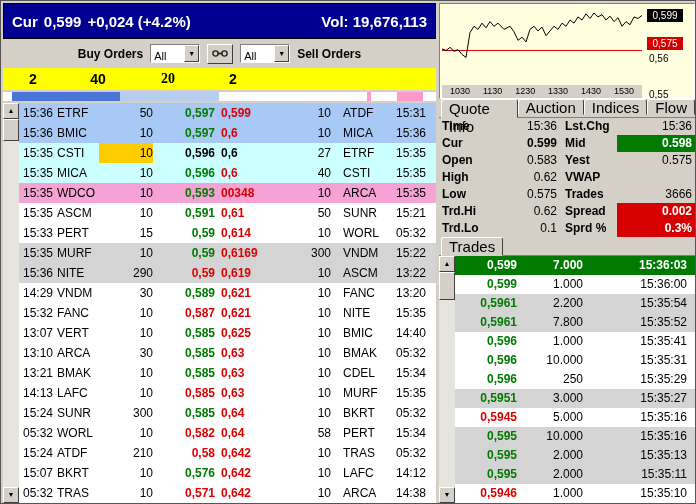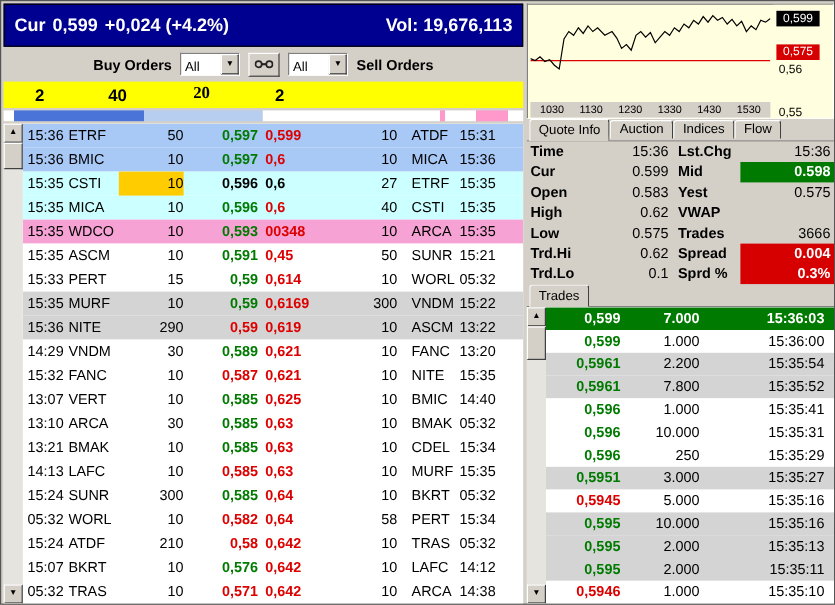--- a/index.html
+++ b/index.html
@@ -32,21 +32,21 @@
   .book-rows{flex:1; overflow:hidden;}
   .book-row{height:20px; line-height:20px; display:flex; font-size:12px; background:#fff;}
   .bc{overflow:hidden; white-space:nowrap;}
   .c-bt{width:38px; padding-left:4px;}
   .c-bb{width:42px;}
   .c-bq{width:54px; text-align:right;}
   .c-bp{width:62px; text-align:right; font-weight:bold;}
   .c-ap{width:64px; padding-left:6px; font-weight:bold;}
   .c-aq{width:52px; text-align:right;}
   .c-ab{width:52px; padding-left:12px;}
-  .c-at{width:53px; text-align:left; padding-right:10px;}
+  .c-at{width:53px; text-align:right; padding-right:10px;}
 
   
   .sb{width:16px; display:flex; flex-direction:column; background:#e6e4de; flex:none;}
   .sb-btn{height:16px; background:var(--panel); border:1px solid; border-color:#fff #404040 #404040 #fff; font-size:7px; text-align:center; line-height:14px; color:#000;}
   .sb-thumb{background:var(--panel); border:1px solid; border-color:#fff #404040 #404040 #fff;}
   .sb-track{flex:1;}
   .th22{height:22px;} .th28{height:28px;}
 
   
   .right-pane{position:absolute; left:438px; top:2px; width:256px; height:500px; display:flex; flex-direction:column;}
@@ -54,21 +54,21 @@
   .plot{position:absolute; left:2px; top:2px; right:52px; bottom:14px;}
   .plot svg{width:100%; height:100%; display:block;}
   .x-labels{position:absolute; left:2px; right:52px; bottom:0; height:13px; background:var(--panel); display:flex; justify-content:space-between; padding:0 8px; font-size:9px; line-height:13px;}
   .y-labels{position:absolute; top:0; right:0; width:50px; bottom:0; background:var(--chart_bg); font-size:10px;}
   .ylab{position:absolute; left:3px; width:36px; height:13px; line-height:13px; text-align:center;}
   .ybox-black{background:#000; color:#fff; top:5px;}
   .ybox-red{background:#d60000; color:#fff; top:33px;}
   .yplain1{top:48px; text-align:left; padding-left:2px;}
   .yplain2{top:72px; text-align:left; padding-left:2px;margin-top:12px;}
 
-  .tabs{height:19px; display:flex; align-items:center; padding-left:2px; background:var(--panel); border-bottom:1px solid #808080; font-size:11px;}
+  .tabs{height:19px; display:flex; align-items:flex-start; padding-left:2px; background:var(--panel); border-bottom:1px solid #808080; font-size:15px;}
   .tab{height:16px; line-height:15px; padding:0 7px; background:var(--panel); border:1px solid; border-color:#fff #404040 transparent #fff; border-radius:3px 3px 0 0; position:relative;}
   .tab.active{height:19px; line-height:18px; z-index:2; border-bottom:1px solid var(--panel); margin-bottom:-1px;}
 
   .quote-grid{height:119px; background:var(--panel); font-size:12px; overflow:hidden;}
   .q-row{height:17px; line-height:17px; display:flex;}
   .ql{font-weight:bold; overflow:hidden; white-space:nowrap;}
   .q-l1{width:42px; padding-left:3px;}
   .q-v1{width:76px; text-align:right;}
   .q-l2{width:60px; padding-left:8px;}
   .q-v2{flex:1; text-align:right; padding-right:3px;}
@@ -85,21 +85,21 @@
   .s-cyan{background:var(--row_cyan);}
   .s-pink{background:var(--row_pink);}
   .s-gray{background:var(--row_gray);}
   .s-white{background:#fff;}
   .s-green{color:var(--up);}
   .s-red{color:var(--down);}
   .s-black{color:#000;}
   .s-hl{background:var(--hl);}
   .s-greenbg{background:var(--up); color:#fff; font-weight:bold;}
   .s-redbg{background:#d60000; color:#fff; font-weight:bold;}
-  .s-bold{font-weight:normal;}
+  .s-bold{font-weight:bold;}
 </style>
 </head>
 <body>
 
 <div class="window">
 
   <div class="left-pane">
 
     <div class="quote-header">
       <div class="qh-left">
@@ -199,21 +199,21 @@
     <div class="bc c-ap s-red">00348</div>
     <div class="bc c-aq">10</div>
     <div class="bc c-ab">ARCA</div>
     <div class="bc c-at">15:35</div>
   </div>
           <div class="book-row s-white">
     <div class="bc c-bt">15:35</div>
     <div class="bc c-bb">ASCM</div>
     <div class="bc c-bq">10</div>
     <div class="bc c-bp s-green">0,591</div>
-    <div class="bc c-ap s-red">0,45</div>
+    <div class="bc c-ap s-red">0,61</div>
     <div class="bc c-aq">50</div>
     <div class="bc c-ab">SUNR</div>
     <div class="bc c-at">15:21</div>
   </div>
           <div class="book-row s-white">
     <div class="bc c-bt">15:33</div>
     <div class="bc c-bb">PERT</div>
     <div class="bc c-bq">15</div>
     <div class="bc c-bp s-green">0,59</div>
     <div class="bc c-ap s-red">0,614</div>
@@ -415,21 +415,21 @@
         <div class="q-row">
     <div class="ql q-l1">Low</div>
     <div class="q-v1">0.575</div>
     <div class="ql q-l2">Trades</div>
     <div class="q-v2">3666</div>
   </div>
         <div class="q-row">
     <div class="ql q-l1">Trd.Hi</div>
     <div class="q-v1">0.62</div>
     <div class="ql q-l2">Spread</div>
-    <div class="q-v2 s-redbg">0.004</div>
+    <div class="q-v2 s-redbg">0.002</div>
   </div>
         <div class="q-row">
     <div class="ql q-l1">Trd.Lo</div>
     <div class="q-v1">0.1</div>
     <div class="ql q-l2">Sprd %</div>
     <div class="q-v2 s-redbg">0.3%</div>
   </div>
       </div>
 
     <div class="tabs">

